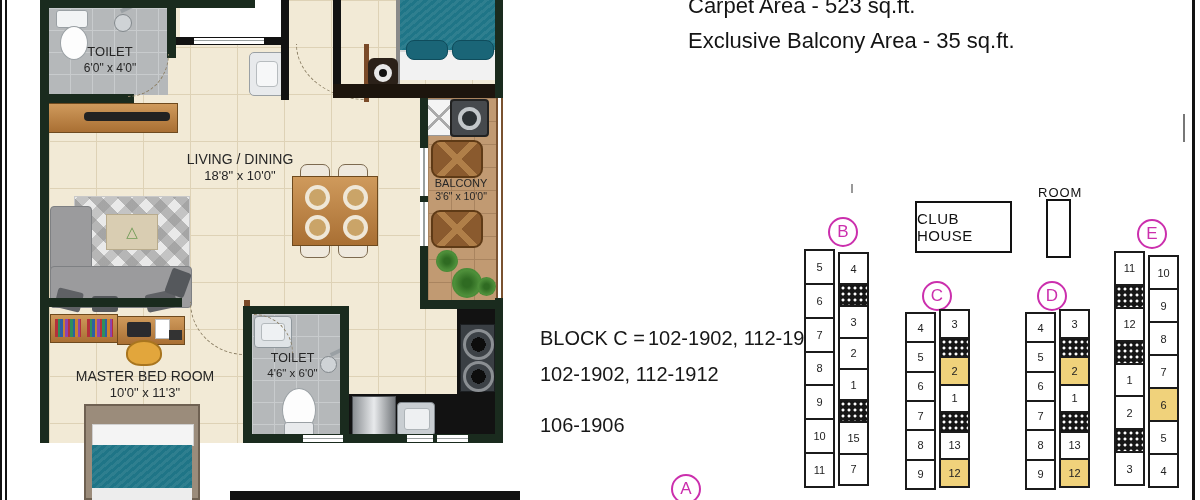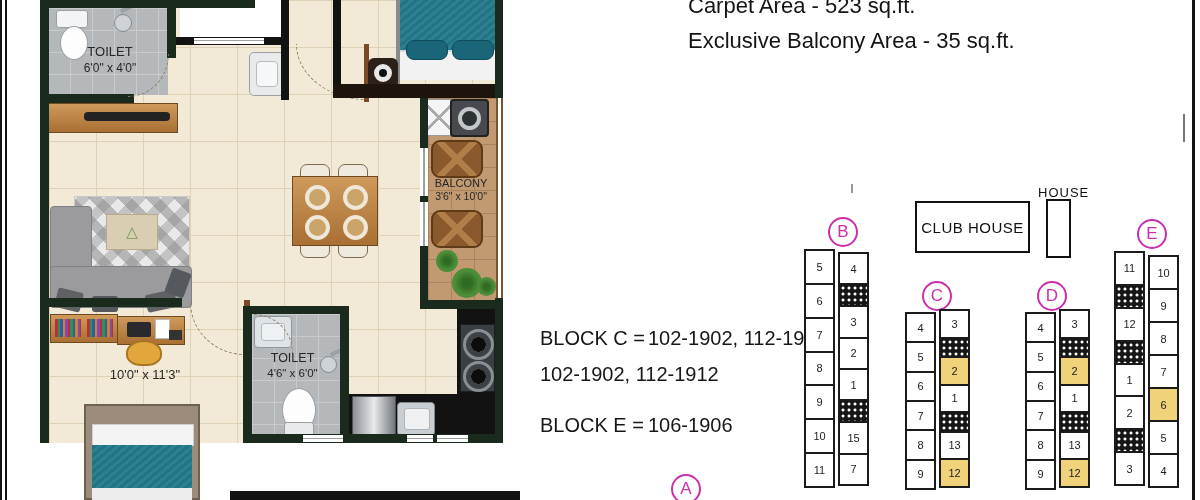--- a/index.html
+++ b/index.html
@@ -177,51 +177,55 @@
     <div class="wall" style="left:243px;top:434px;width:260px;height:9px"></div>
     <div class="win" style="left:303px;top:435px;width:40px;height:7px"></div>
     <div class="win" style="left:407px;top:435px;width:26px;height:7px"></div>
     <div class="win" style="left:437px;top:435px;width:31px;height:7px"></div>
     <div class="blackwall" style="left:230px;top:491px;width:290px;height:9px"></div>
 
     <div class="plabel" style="left:50px;top:44px;width:120px;font-size:13px">
       <div>TOILET</div>
       <div style="font-size:12px">6'0" x 4'0"</div>
     </div>
+    <div class="plabel" style="left:150px;top:150px;width:180px;font-size:14px">
+      <div>LIVING / DINING</div>
+      <div style="font-size:13px">18'8" x 10'0"</div>
+    </div>
     <div class="plabel" style="left:424px;top:176px;width:74px;font-size:11px">
       <div>BALCONY</div>
       <div style="font-size:10.5px">3'6" x 10'0"</div>
     </div>
     <div class="plabel" style="left:55px;top:367px;width:180px;font-size:14px">
+      <div>MASTER BED ROOM</div>
       <div style="font-size:13px">10'0" x 11'3"</div>
     </div>
     <div class="plabel" style="left:250px;top:350px;width:85px;font-size:12.5px">
       <div>TOILET</div>
       <div style="font-size:11.5px">4'6" x 6'0"</div>
     </div>
   </div>
 
   <div class="hline" style="top:-7px">Carpet Area - 523 sq.ft.</div>
   <div class="hline" style="top:28px">Exclusive Balcony Area - 35 sq.ft.</div>
 
   <div class="blockrow" style="top:327px">
     <span class="blabel">BLOCK C =</span>
     <span>102-1902, 112-1912</span>
   </div>
   <div class="blockrow" style="top:363px">
     <span>102-1902, 112-1912</span>
   </div>
   <div class="blockrow" style="top:414px">
-    <span class="blabel">BLOCK E =</span>
     <span>106-1906</span>
   </div>
 
   <div class="a" style="left:0;top:0;width:1200px;height:500px;pointer-events:none">
-    <div class="box" style="left:915px;top:201px;width:115px;height:52px;font-size:15px;letter-spacing:.5px;color:#111">CLUB HOUSE</div>
-    <div class="a" style="left:1038px;top:185px;font-size:13px;letter-spacing:1px;color:#111">HOUSE</div>
+    <div class="box" style="left:915px;top:201px;width:97px;height:52px;font-size:15px;letter-spacing:.5px;color:#111">CLUB HOUSE</div>
+    <div class="a" style="left:1038px;top:185px;font-size:13px;letter-spacing:1px;color:#111">ROOM</div>
     <div class="box" style="left:1046px;top:199px;width:25px;height:59px"></div>
     <div class="a" style="left:851px;top:184px;width:2px;height:9px;background:#999"></div>
     <div class="a" style="left:1183px;top:114px;width:2px;height:28px;background:#777"></div>
     <div class="a" style="left:1192px;top:0;width:2.5px;height:500px;background:#121212"></div>
   <div class="marker" style="left: 671px; top: 474px;">A</div>
       <div class="marker" style="left: 828px; top: 217px;">B</div>
       <div class="marker" style="left: 922px; top: 281px;">C</div>
       <div class="marker" style="left: 1037px; top: 281px;">D</div>
       <div class="marker" style="left: 1137px; top: 219px;">E</div>
       <div class="tower" style="left: 804px; top: 249px; height: 251px;">

